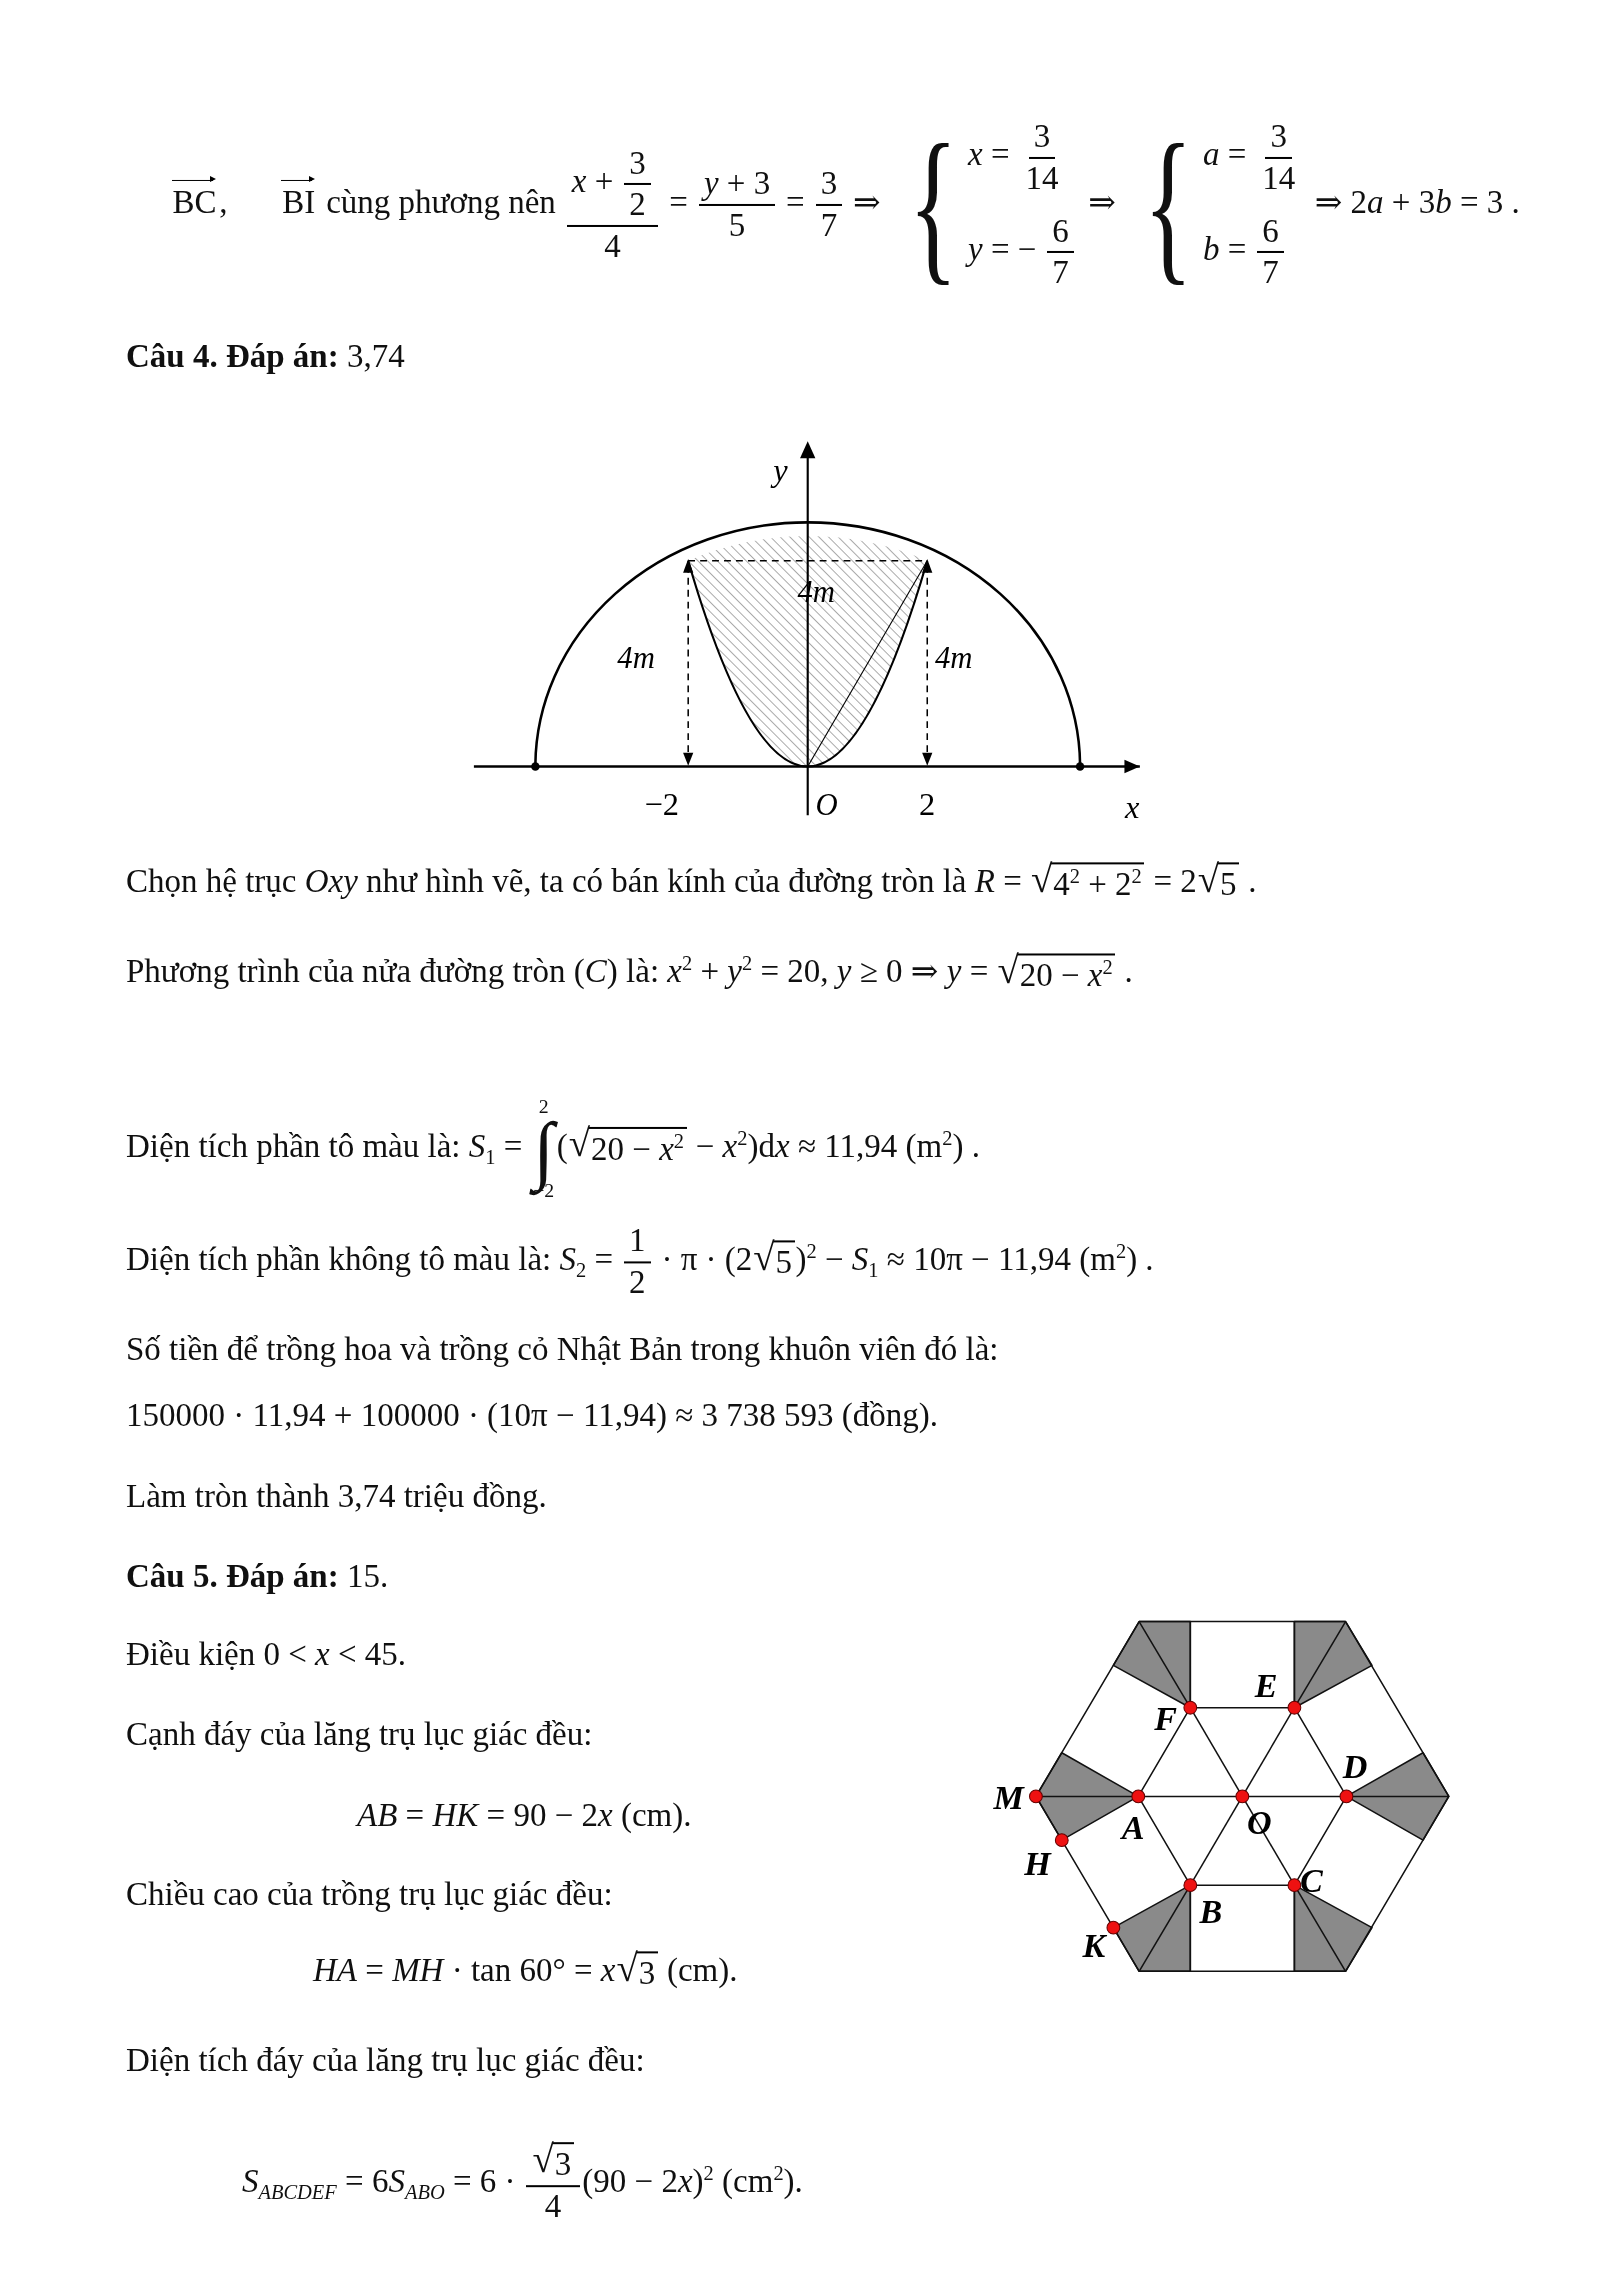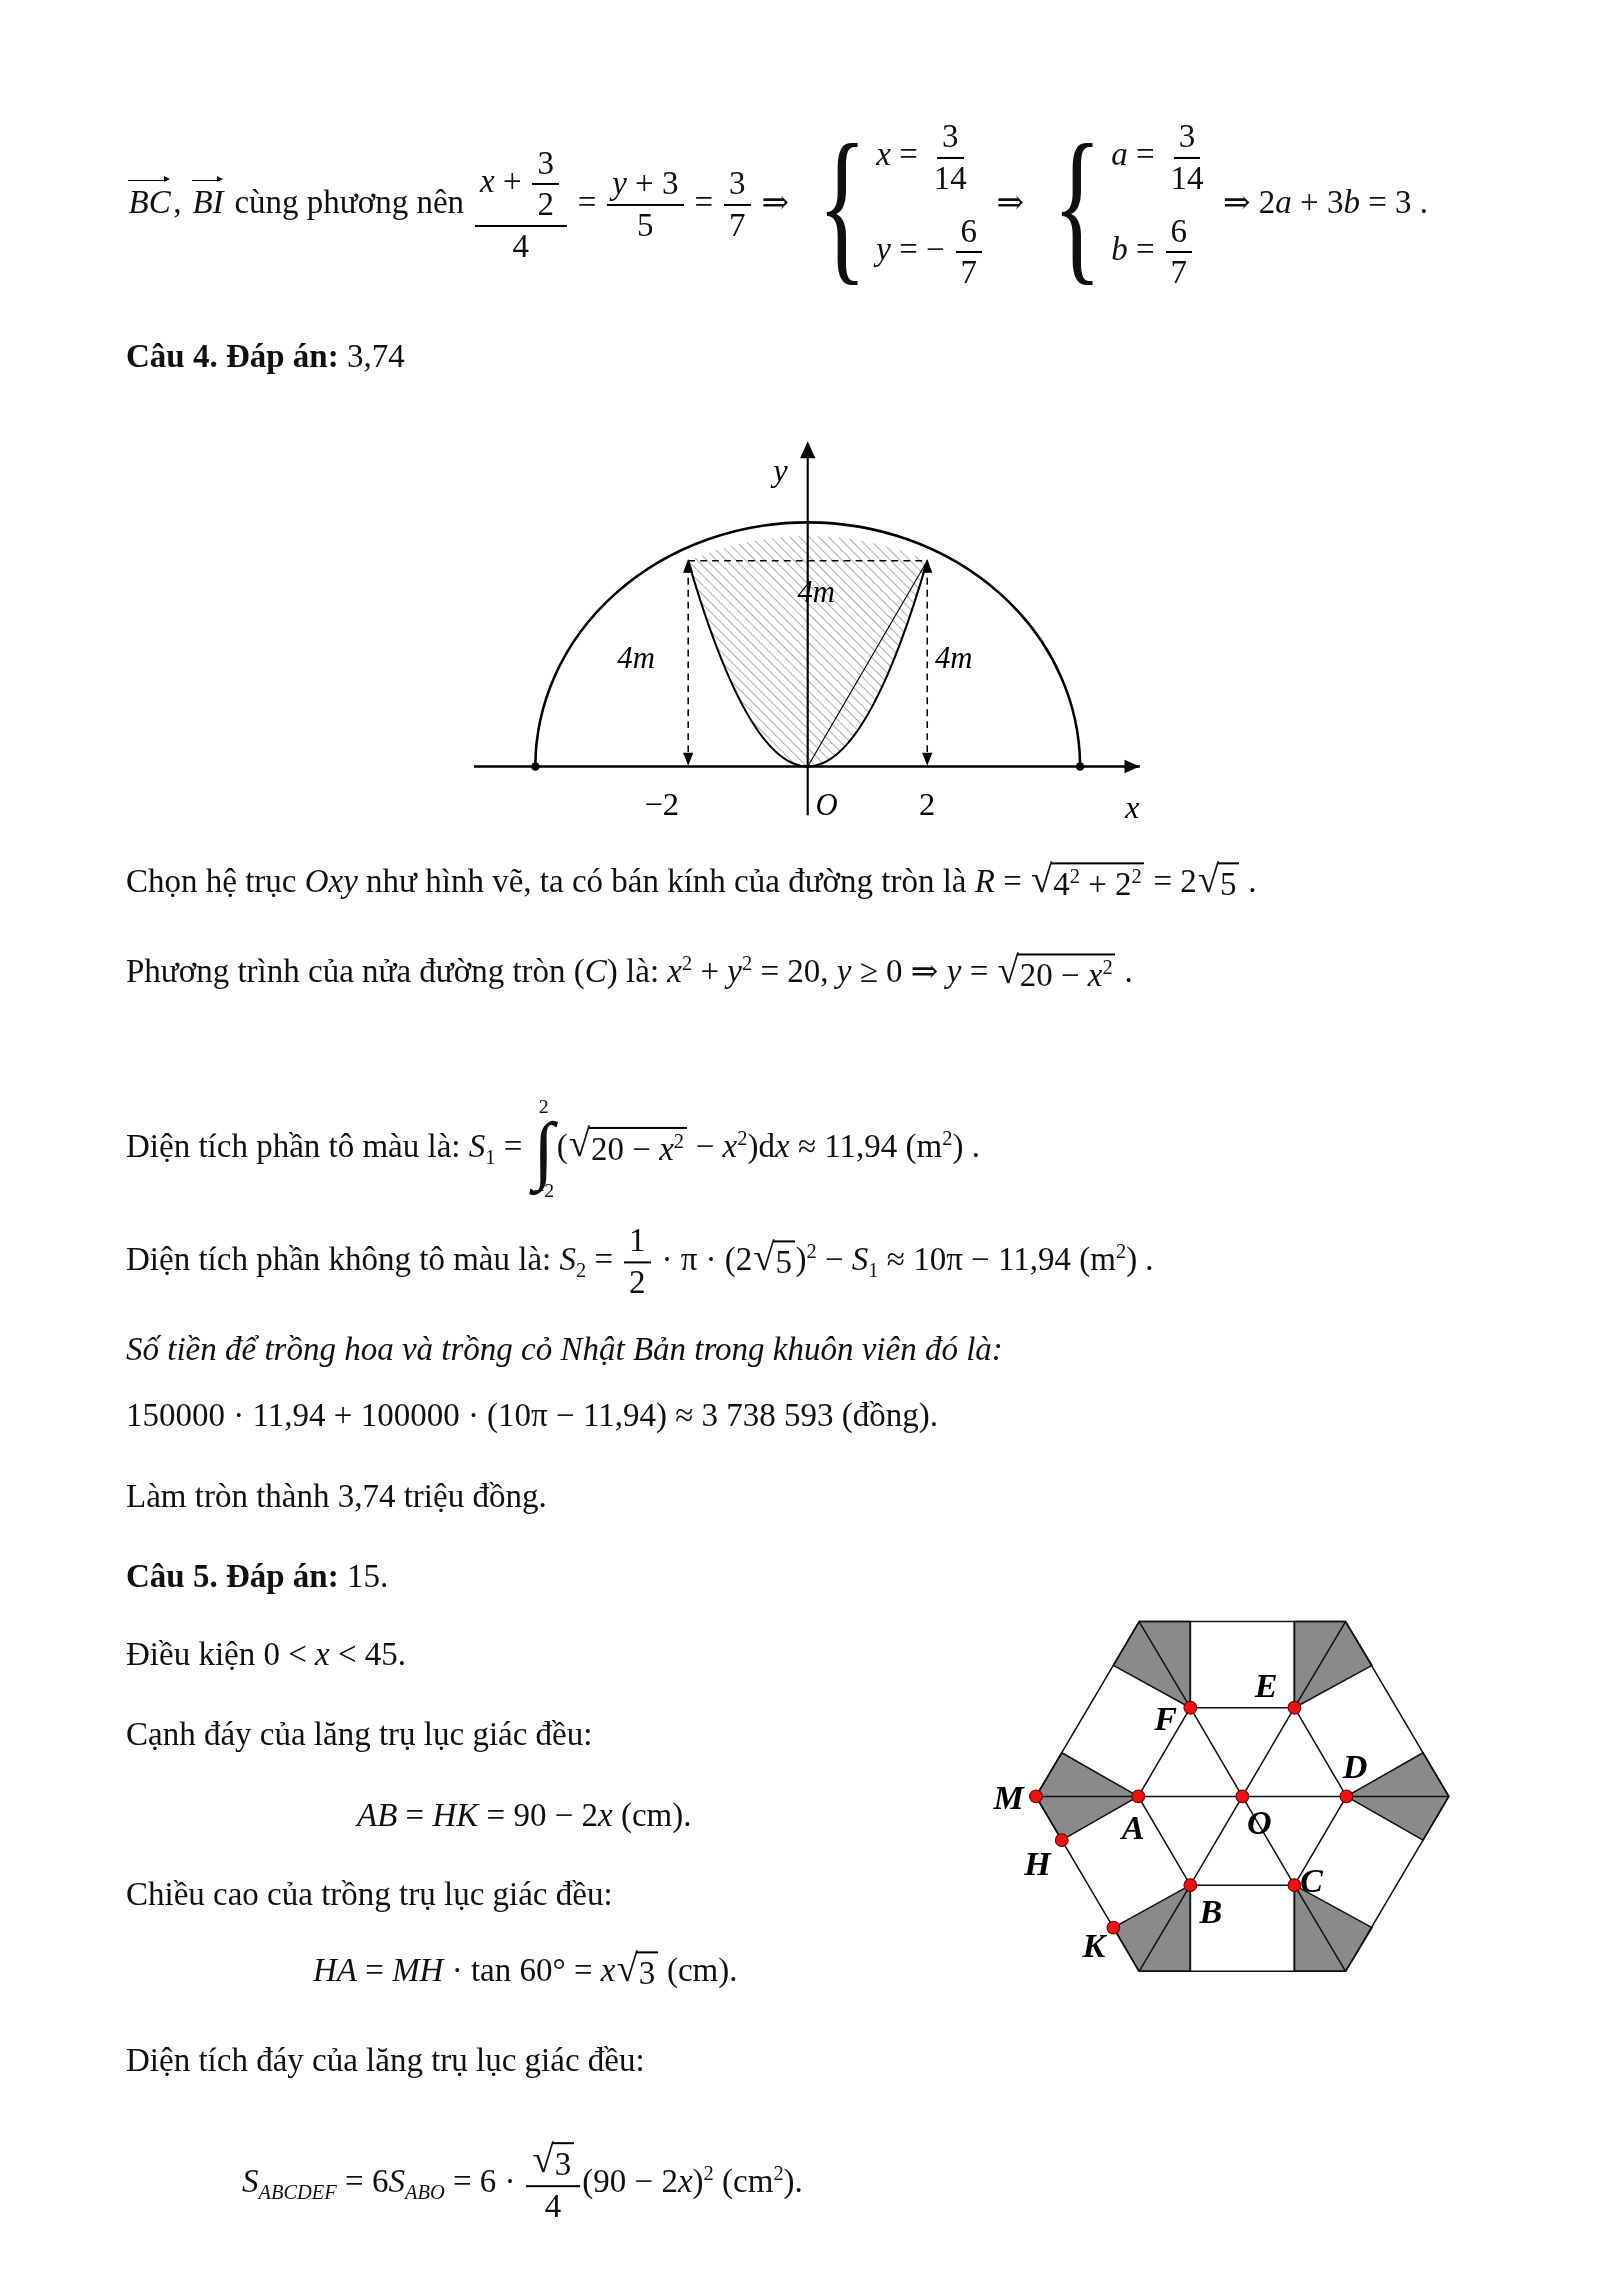--- a/index.html
+++ b/index.html
@@ -16,21 +16,21 @@
   .frac .den{padding:0 5.1px;line-height:1.2;}
   .sqrt{display:inline-flex;align-items:flex-start;vertical-align:middle;margin:0 0.9px;}
   .sqrt .rad{font-size:1.18em;line-height:1;transform:translateY(-2.6px);}
   .sqrt .bar{border-top:2.1px solid #000;line-height:1.25;padding:0 2.6px;margin-left:-1.7px;}
   .cases{display:inline-flex;align-items:center;vertical-align:middle;margin:0 3.4px;}
   .cases .brace{font-size:5.2em;font-weight:100;line-height:.85;transform:scaleX(.6);margin-right:-8.5px;}
   .cases .ccol{display:inline-flex;flex-direction:column;gap:13.7px;align-items:flex-start;padding-left:1.7px;}
   .intg{display:inline-flex;flex-direction:column;align-items:center;vertical-align:middle;line-height:1;margin:0 2.6px;}
   .intg .isym{font-size:2.3em;line-height:.85;}
   .intg .lim{font-size:60%;}
-  .vec{font-style:italic;position:relative;display:inline-block;padding:0 2.6px;}
+  .vec{position:relative;display:inline-block;padding:0 2.6px;margin-left:44px;}
   .vec::before{content:"";position:absolute;top:-3.4px;left:1.7px;right:6px;border-top:1.7px solid #000;}
   .vec::after{content:"";position:absolute;top:-7.7px;right:0;width:0;height:0;
               border:3.8px solid transparent;border-left:6px solid #000;}
   .figure{position:absolute;}
   svg text{font-family:"Liberation Serif","DejaVu Serif",serif;}
 </style>
 </head>
 <body>
 
 <div class="page">
@@ -136,21 +136,21 @@
         <span class="rad">√</span>
         <span class="bar">20 − <span class="it">x</span><sup>2</sup></span>
       </span> − <span class="it">x</span><sup>2</sup>)d<span class="it">x</span> ≈ 11,94  (m<sup>2</sup>) .</div>
   <div class="line" style="top:1262px;">Diện tích phần không tô màu là:  <span class="it">S</span><sub>2</sub> = <span class="frac">
         <span class="num">1</span>
         <span class="den">2</span>
       </span> · π · (2<span class="sqrt">
         <span class="rad">√</span>
         <span class="bar">5</span>
       </span>)<sup>2</sup> − <span class="it">S</span><sub>1</sub> ≈ 10π − 11,94  (m<sup>2</sup>) .</div>
-  <div class="line" style="top:1349px;font-style:italic;">Số tiền để trồng hoa và trồng cỏ Nhật Bản trong khuôn viên đó là:</div>
+  <div class="line" style="top:1349px;">Số tiền để trồng hoa và trồng cỏ Nhật Bản trong khuôn viên đó là:</div>
   <div class="line" style="top:1415px;">150000 · 11,94 + 100000 · (10π − 11,94) ≈ 3 738 593  (đồng).</div>
   <div class="line" style="top:1496px;">Làm tròn thành  3,74  triệu đồng.</div>
 
   <div class="line" style="top:1576px;">
     <span class="b">Câu 5. Đáp án:</span><span> 15.</span>
   </div>
 
   <div class="line" style="top:1654px;font-family:Liberation Serif, serif;">Điều kiện  0 &lt; <span class="it">x</span> &lt; 45.</div>
   <div class="line" style="top:1734px;">Cạnh đáy của lăng trụ lục giác đều:</div>
   <div class="line" style="top:1815px;left:357px;"><span class="it">AB</span> = <span class="it">HK</span> = 90 − 2<span class="it">x</span>  (cm).</div>

